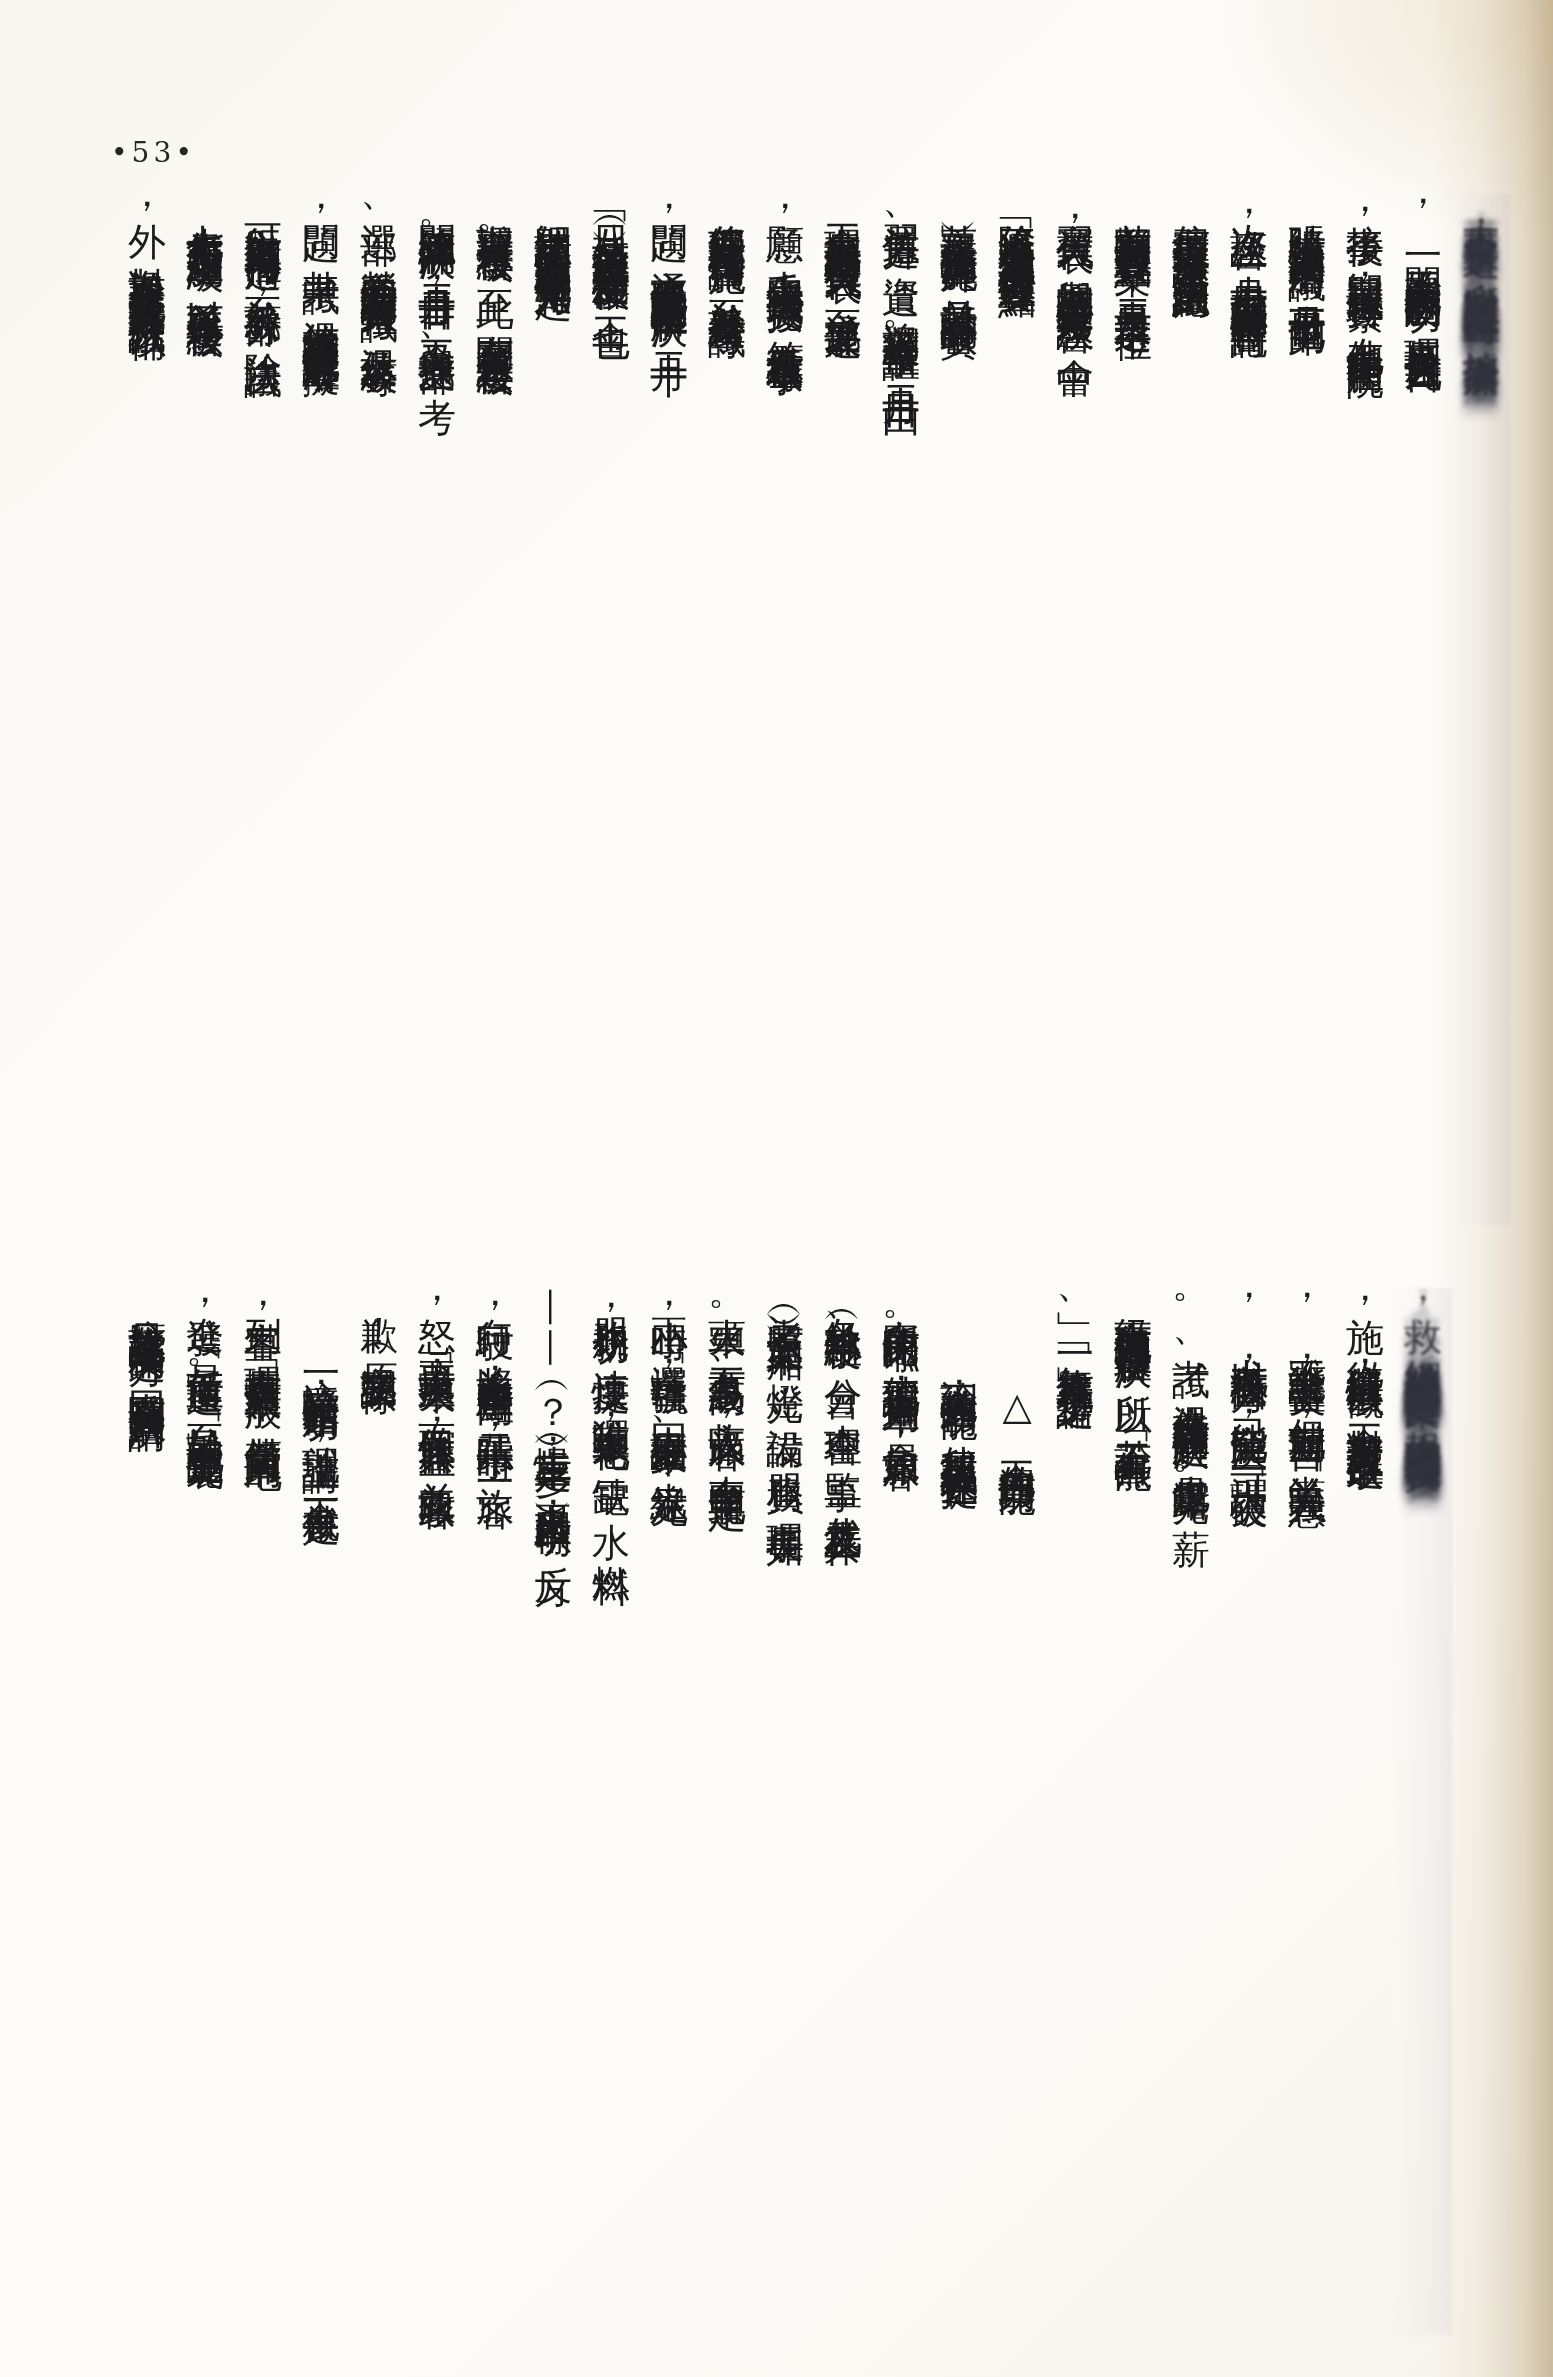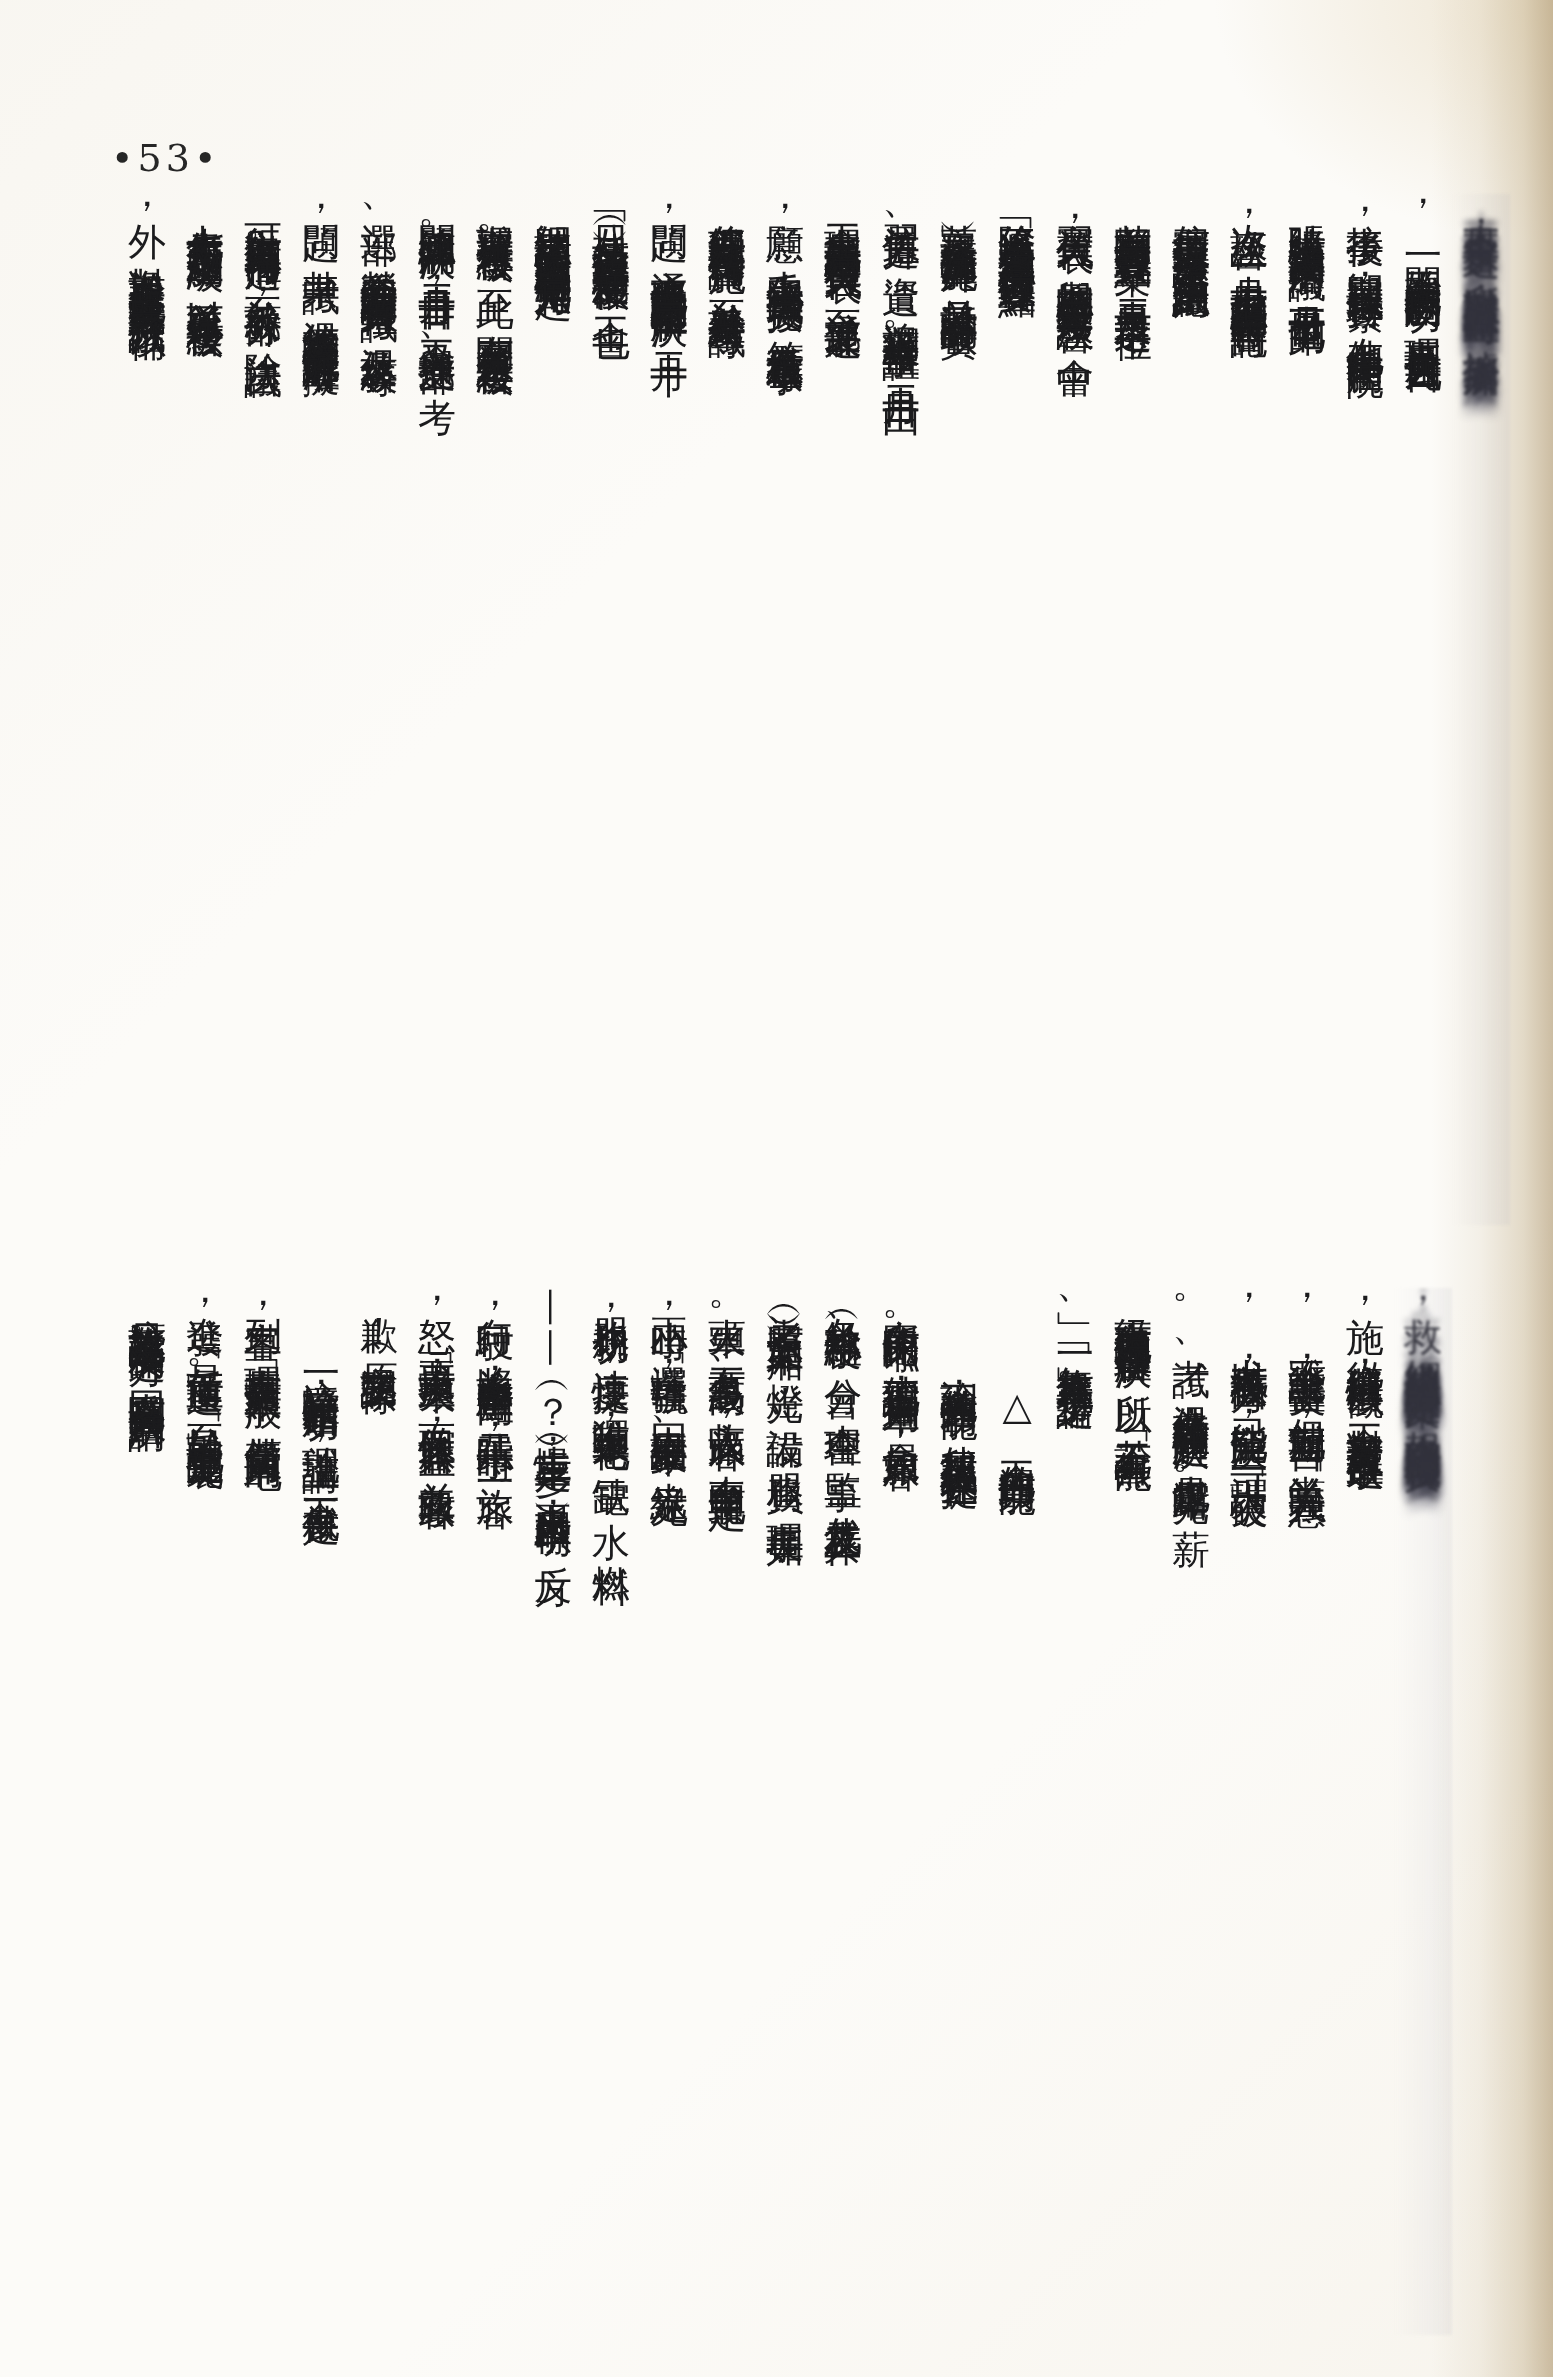--- a/index.html
+++ b/index.html
@@ -42,21 +42,21 @@
     width: 343px;
     height: 245px;
     background: radial-gradient(ellipse at 100% 0%, rgba(226,210,178,0.55) 0%, rgba(226,210,178,0) 70%);
     pointer-events: none;
   }
 
   .page-number {
     position: absolute;
     left: 111px;
     top: 136px;
-    font-size: 38px;
+    font-size: 28px;
     letter-spacing: 4.1px;
     color: #262626;
   }
 
   .text-block {
     position: absolute;
     display: flex;
     flex-direction: row-reverse;
     justify-content: flex-start;
   }

